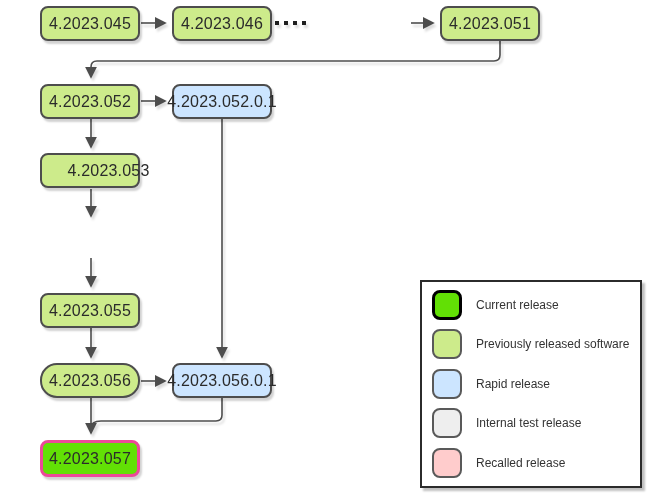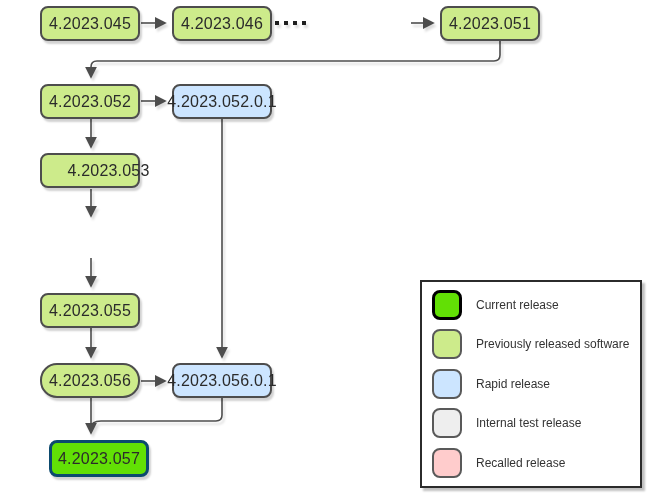--- a/index.html
+++ b/index.html
@@ -10,21 +10,21 @@
   #edges{position:absolute;left:0;top:0;width:661px;height:502px;
     filter:drop-shadow(2px 3px 1px rgba(0,0,0,0.14));}
   .node{
     position:absolute;width:100px;height:35px;box-sizing:border-box;
     border:2px solid #4d4d4d;border-radius:8px;
     display:flex;align-items:center;justify-content:center;
     font-size:16px;color:#2b2b2b;letter-spacing:0.2px;
     box-shadow:2px 3px 2px rgba(0,0,0,0.18);
     background:#cdeb8b;
   }
-  .node.current{border:3px solid #0c4a6e;height:37px;margin-left:9px;}
+  .node.current{border:3px solid #ec4899;height:37px;}
   .legend{
     position:absolute;left:420px;top:272px;width:222px;height:208px;
     box-sizing:border-box;background:#ffffff;border:2px solid #2b2b2b;
     box-shadow:3px 3px 2px rgba(0,0,0,0.25);
     margin-top:8px;
   }
   .legend-row{position:absolute;left:10px;display:flex;align-items:center;height:30px;}
   .legend-row.r0{top:8px;}
   .legend-row.r1{top:47px;}
   .legend-row.r2{top:87px;}

